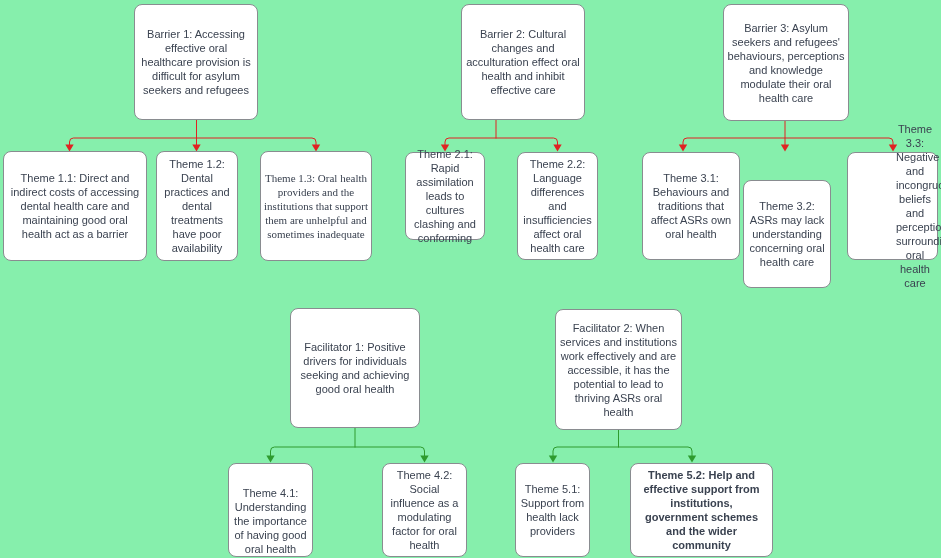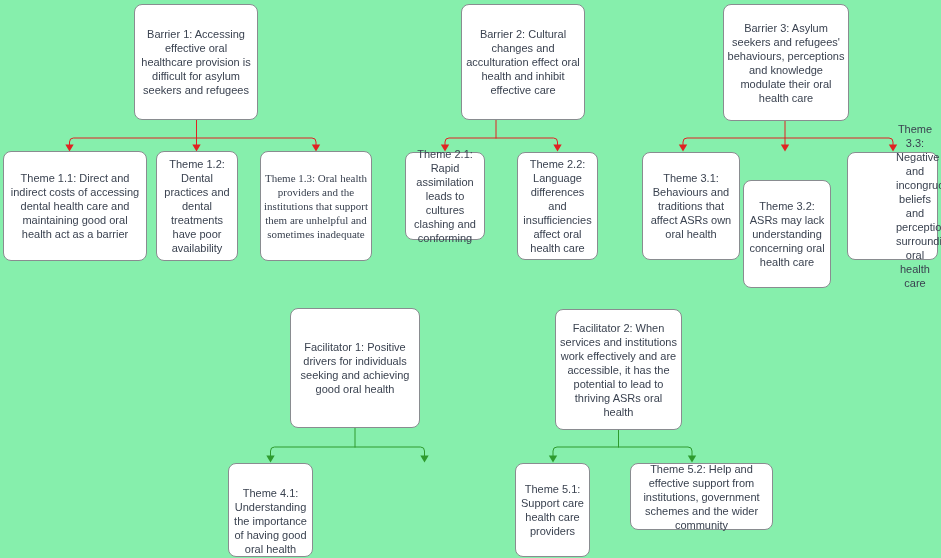--- a/index.html
+++ b/index.html
@@ -37,21 +37,21 @@
   .n-t21{left:405px; top:152px; width:80px;  height:88px;}
   .n-t22{left:517px; top:152px; width:81px;  height:108px;}
   .n-t31{left:642px; top:152px; width:98px;  height:108px;}
   .n-t32{left:743px; top:152px; width:88px;  height:108px;margin-top:28px;}
   .n-t33{left:847px; top:152px; width:91px;  height:108px;padding-left:48px;}
   .n-f1 {left:290px; top:308px; width:130px; height:120px;}
   .n-f2 {left:555px; top:309px; width:127px; height:121px;}
   .n-t41{left:228px; top:463px; width:85px;  height:94px;align-items:flex-end;}
   .n-t42{left:382px; top:463px; width:85px;  height:94px;}
   .n-t51{left:515px; top:463px; width:75px;  height:94px;}
-  .n-t52{left:630px; top:463px; width:143px; height:67px; padding:12px 12px;}
+  .n-t52{left:630px; top:463px; width:143px; height:94px; padding:12px 12px;font-weight:bold;}
   
   .stroke-red   {fill:none;stroke:#e02222;stroke-width:1;}
   .stroke-green {fill:none;stroke:#2e9b2e;stroke-width:1;}
   .fill-red     {fill:#e02222;stroke:none;}
   .fill-green   {fill:#2e9b2e;stroke:none;}
 </style>
 </head>
 <body>
 
 <div id="canvas">
@@ -129,20 +129,23 @@
   <div class="node n-f1">
     <span>Facilitator 1: Positive drivers for individuals seeking and achieving good oral health</span>
   </div>
   <div class="node n-f2">
     <span>Facilitator 2: When services and institutions work effectively and are accessible, it has the potential to lead to thriving ASRs oral health</span>
   </div>
 
   <div class="node n-t41">
     <span>Theme 4.1: Understanding the importance of having good oral health</span>
   </div>
+  <div class="node n-t42">
+    <span>Theme 4.2: Social influence as a modulating factor for oral health</span>
+  </div>
   <div class="node n-t51">
-    <span>Theme 5.1: Support care health care providers</span>
+    <span>Theme 5.1: Support from health lack providers</span>
   </div>
   <div class="node n-t52">
     <span>Theme 5.2: Help and effective support from institutions, government schemes and the wider community</span>
   </div>
 
 </div>
 
 </body></html>

